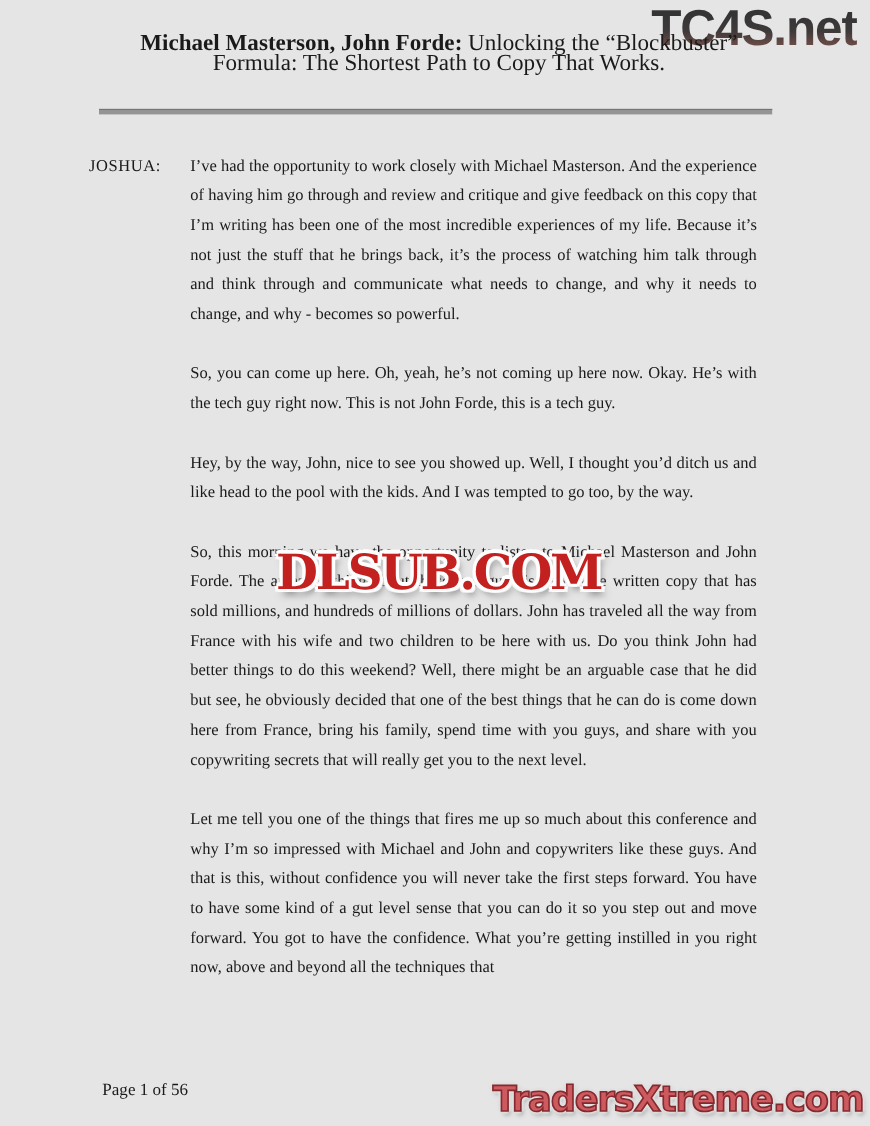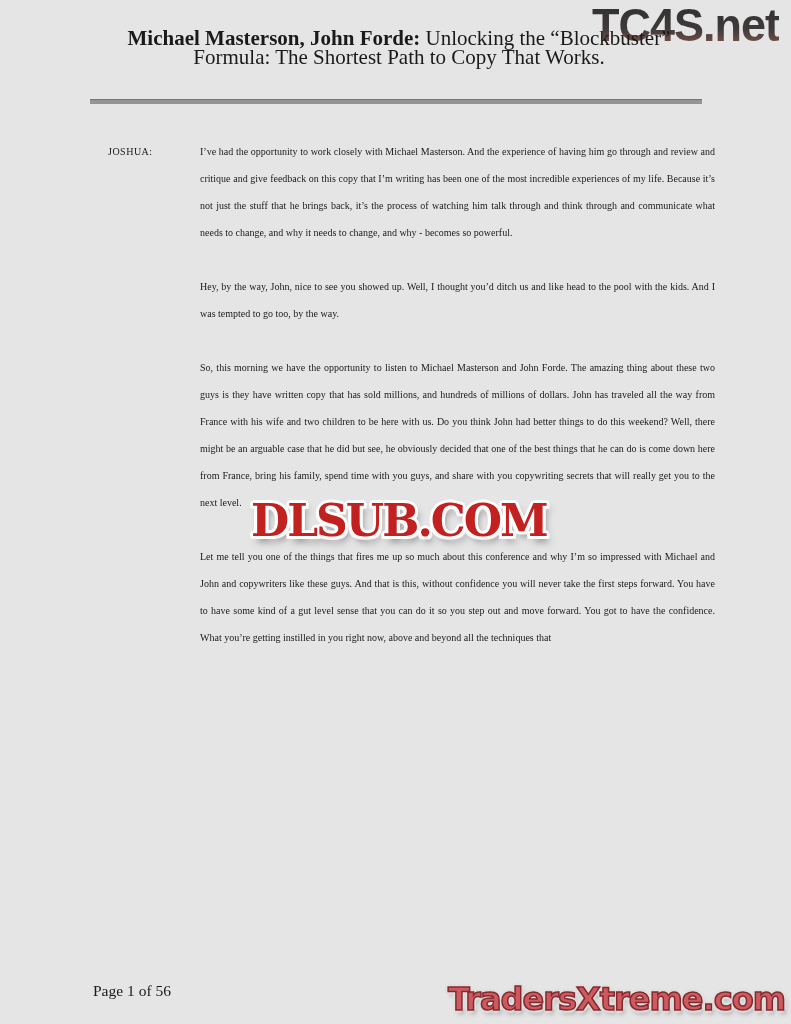--- a/index.html
+++ b/index.html
@@ -37,22 +37,22 @@
   .doc-header .date{display:block;}
 
   .header-rule{
     position:absolute;left:90px;top:99px;width:612px;height:4px;
     background:#949494;
     border-top:1px solid #757575;
   }
 
   
   .transcript{
-    position:absolute;left:108px;top:138px;width:607px;
-    font-size:10px;line-height:27px;
+    position:absolute;left:81px;top:138px;width:607px;
+    font-size:15px;line-height:27px;
   }
   .speaker-label{
     position:absolute;left:0;top:0;
     letter-spacing:0.5px;
   }
   .paragraphs{margin-left:92px;}
   .paragraphs p{
     margin:0 0 27px 0;
     text-align:justify;
     text-align-last:left;
@@ -110,20 +110,21 @@
   <div class="doc-header">
     <span class="speakers">Michael Masterson, John Forde:</span><span> Unlocking the “Blockbuster” Formula: The Shortest Path to Copy That Works.</span>
   </div>
 
   <div class="header-rule"></div>
 
   <div class="transcript">
     <span class="speaker-label">JOSHUA:</span>
     <div class="paragraphs">
       <p>I’ve had the opportunity to work closely with Michael Masterson. And the experience of having him go through and review and critique and give feedback on this copy that I’m writing has been one of the most incredible experiences of my life. Because it’s not just the stuff that he brings back, it’s the process of watching him talk through and think through and communicate what needs to change, and why it needs to change, and why - becomes so powerful.</p>
+      <p>So, you can come up here. Oh, yeah, he’s not coming up here now. Okay. He’s with the tech guy right now. This is not John Forde, this is a tech guy.</p>
       <p>Hey, by the way, John, nice to see you showed up. Well, I thought you’d ditch us and like head to the pool with the kids. And I was tempted to go too, by the way.</p>
       <p>So, this morning we have the opportunity to listen to Michael Masterson and John Forde. The amazing thing about these two guys is they have written copy that has sold millions, and hundreds of millions of dollars. John has traveled all the way from France with his wife and two children to be here with us. Do you think John had better things to do this weekend? Well, there might be an arguable case that he did but see, he obviously decided that one of the best things that he can do is come down here from France, bring his family, spend time with you guys, and share with you copywriting secrets that will really get you to the next level.</p>
       <p>Let me tell you one of the things that fires me up so much about this conference and why I’m so impressed with Michael and John and copywriters like these guys. And that is this, without confidence you will never take the first steps forward. You have to have some kind of a gut level sense that you can do it so you step out and move forward. You got to have the confidence. What you’re getting instilled in you right now, above and beyond all the techniques that</p>
     </div>
   </div>
 
   <div class="watermark">DLSUB.COM</div>
 
   <div class="page-number">Page 1 of 56</div>
 

